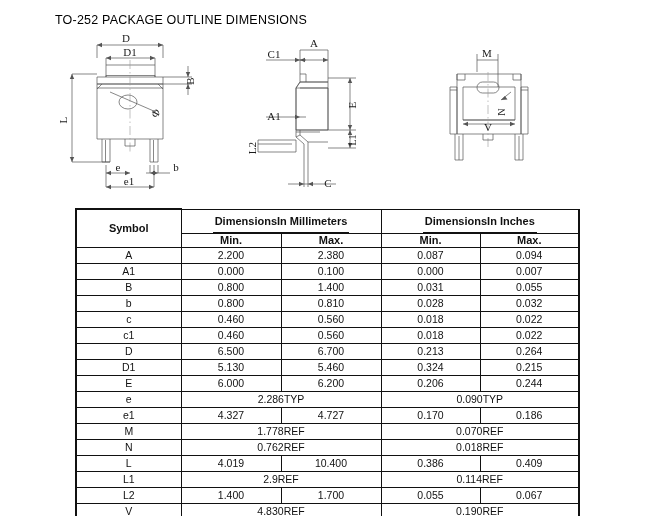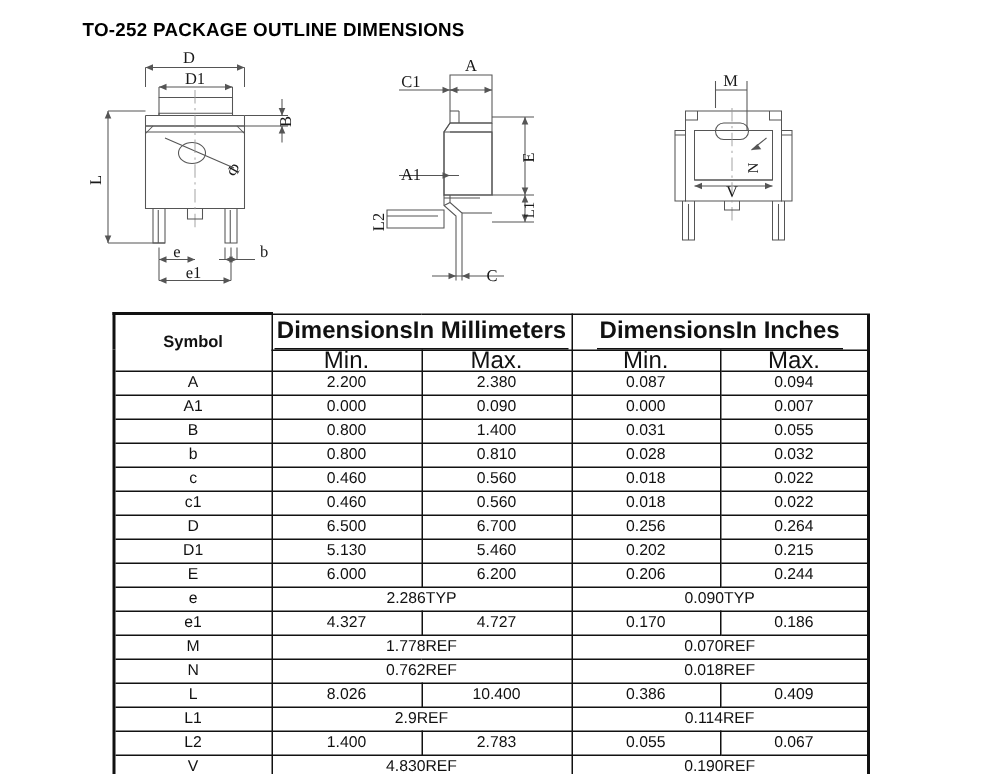--- a/index.html
+++ b/index.html
@@ -14,21 +14,21 @@
     font-family: "Liberation Sans", sans-serif;
     color: #000;
     overflow: hidden;
   }
 
   #page-title {
     position: absolute;
     left: 55px;
     top: 13px;
     font-size: 12.5px;
-    font-weight: bold;
+    font-weight: normal;
     letter-spacing: 0.2px;
     white-space: nowrap;
   }
 
   
   .drawing {
     position: absolute;
   }
   .drawing svg { display: block; }
 
@@ -64,25 +64,25 @@
     padding: 0;
     height: 15px;
     line-height: 15px;
     font-weight: normal;
     color: #111;
   }
   #dimensions-table .outer-left  { border-left-width: 2px; }
   #dimensions-table .outer-right { border-right-width: 2px; }
   #dimensions-table thead th {
     font-weight: bold;
-    font-size: 16px;
+    font-size: 11px;
   }
   #dimensions-table thead tr:first-child th { height: 22px; line-height: 22px; }
   #dimensions-table thead tr.subhead th {
-    font-weight: normal;
+    font-weight: bold;
     height: 13px;
     line-height: 13px;
   }
   #dimensions-table th.symbol-head {
     border-top-width: 2px;
     border-left-width: 2px;
     font-size: 11px;
   }
   .hdr-top { border-top-width: 2px; }
   .group-head-underline {
@@ -321,21 +321,21 @@
       <tr>
         <td class="outer-left">A</td>
         <td>2.200</td>
         <td>2.380</td>
         <td>0.087</td>
         <td class="outer-right">0.094</td>
       </tr>
       <tr>
         <td class="outer-left">A1</td>
         <td>0.000</td>
-        <td>0.090</td>
+        <td>0.100</td>
         <td>0.000</td>
         <td class="outer-right">0.007</td>
       </tr>
       <tr>
         <td class="outer-left">B</td>
         <td>0.800</td>
         <td>1.400</td>
         <td>0.031</td>
         <td class="outer-right">0.055</td>
       </tr>
@@ -357,28 +357,28 @@
         <td class="outer-left">c1</td>
         <td>0.460</td>
         <td>0.560</td>
         <td>0.018</td>
         <td class="outer-right">0.022</td>
       </tr>
       <tr>
         <td class="outer-left">D</td>
         <td>6.500</td>
         <td>6.700</td>
-        <td>0.256</td>
+        <td>0.213</td>
         <td class="outer-right">0.264</td>
       </tr>
       <tr>
         <td class="outer-left">D1</td>
         <td>5.130</td>
         <td>5.460</td>
-        <td>0.202</td>
+        <td>0.324</td>
         <td class="outer-right">0.215</td>
       </tr>
       <tr>
         <td class="outer-left">E</td>
         <td>6.000</td>
         <td>6.200</td>
         <td>0.206</td>
         <td class="outer-right">0.244</td>
       </tr>
       <tr>
@@ -398,34 +398,34 @@
         <td colspan="2">1.778REF</td>
         <td colspan="2" class="outer-right">0.070REF</td>
       </tr>
       <tr>
         <td class="outer-left">N</td>
         <td colspan="2">0.762REF</td>
         <td colspan="2" class="outer-right">0.018REF</td>
       </tr>
       <tr>
         <td class="outer-left">L</td>
-        <td>8.026</td>
+        <td>4.019</td>
         <td>10.400</td>
         <td>0.386</td>
         <td class="outer-right">0.409</td>
       </tr>
       <tr>
         <td class="outer-left">L1</td>
         <td colspan="2">2.9REF</td>
         <td colspan="2" class="outer-right">0.114REF</td>
       </tr>
       <tr>
         <td class="outer-left">L2</td>
         <td>1.400</td>
-        <td>2.783</td>
+        <td>1.700</td>
         <td>0.055</td>
         <td class="outer-right">0.067</td>
       </tr>
       <tr>
         <td class="outer-left">V</td>
         <td colspan="2">4.830REF</td>
         <td colspan="2" class="outer-right">0.190REF</td>
       </tr>
     </tbody>
 </table>

